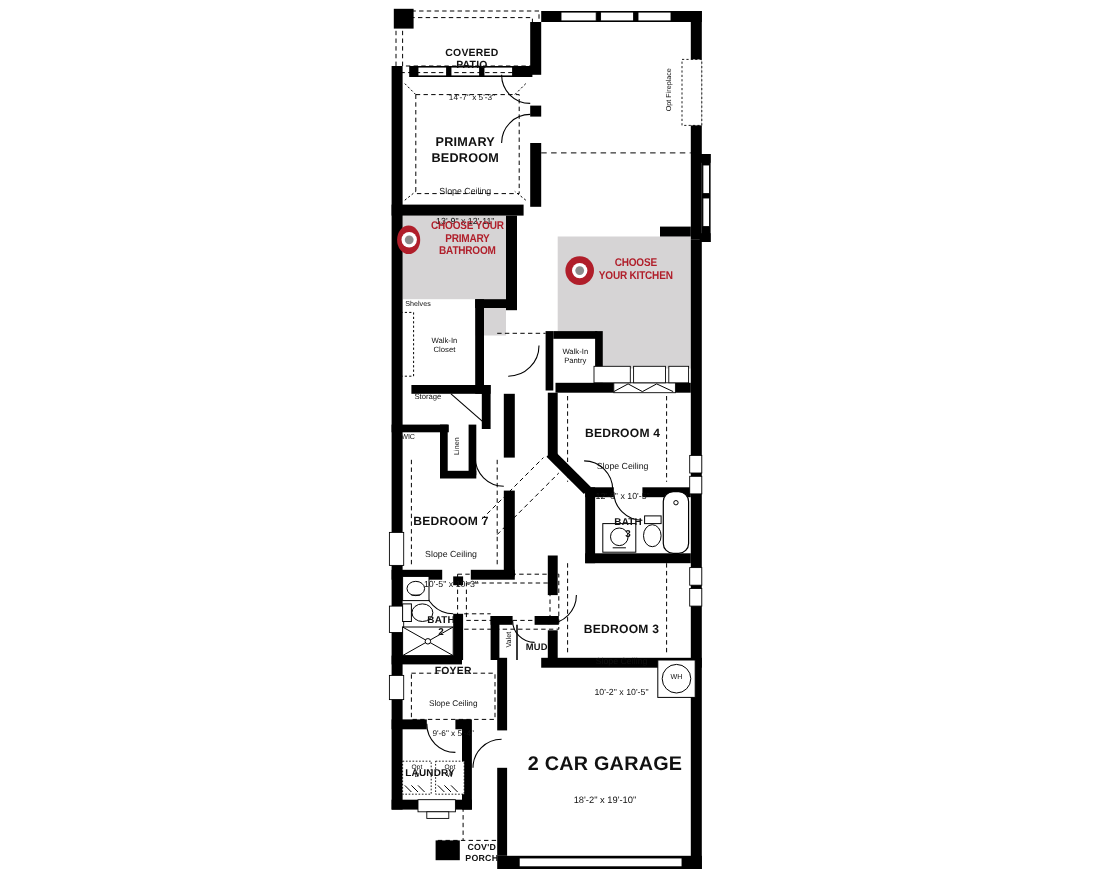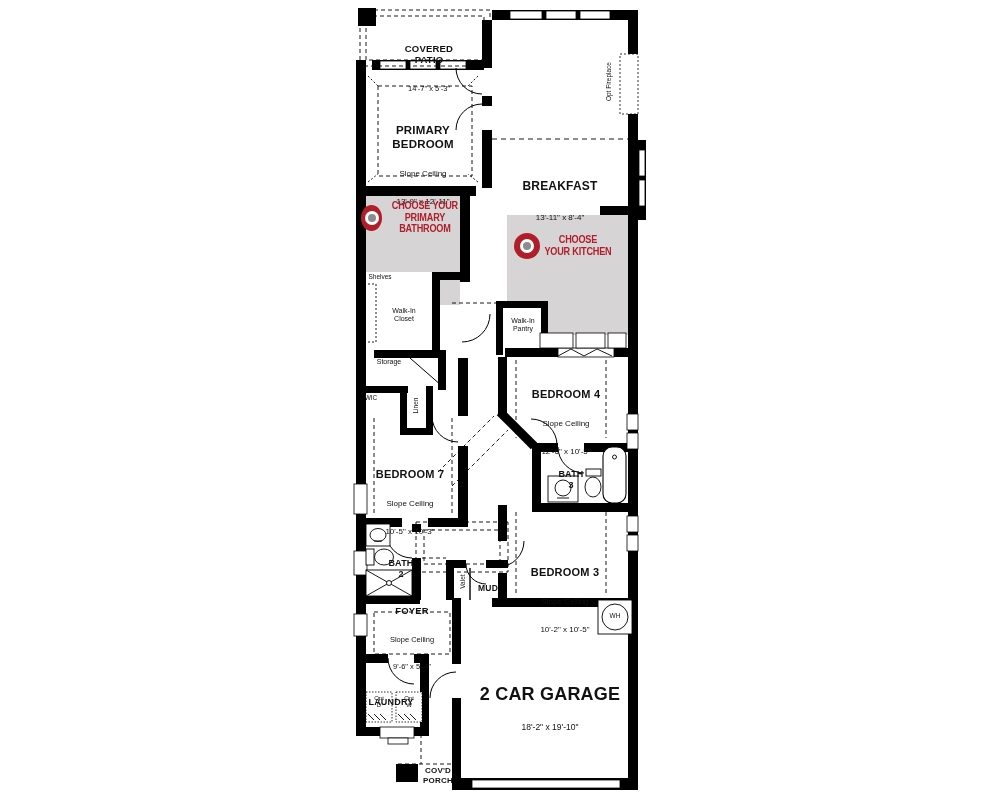--- a/index.html
+++ b/index.html
@@ -212,24 +212,20 @@
     <div class="nm" style="font-size:9.5px">COVERED
 PATIO</div>
     <div class="dm" style="font-size:7.5px">14'-7" x 5'-3"</div>
   </div>
   <div class="lbl" style="left:368px;top:106px;width:110px">
     <div class="nm" style="font-size:11.5px">PRIMARY
 BEDROOM</div>
     <div class="sub">Slope Ceiling</div>
     <div class="dm">13'-9" x 12'-11"</div>
   </div>
-  <div class="lbl" style="left:495px;top:162px;width:130px">
-    <div class="nm" style="font-size:12px">BREAKFAST</div>
-    <div class="dm">13'-11" x 8'-4"</div>
-  </div>
   <div class="lbl" style="left:505px;top:370px;width:122px">
     <div class="nm">BEDROOM 4</div>
     <div class="sub">Slope Ceiling</div>
     <div class="dm">12'-6" x 10'-5"</div>
   </div>
   <div class="lbl" style="left:357px;top:450px;width:106px">
     <div class="nm">BEDROOM 7</div>
     <div class="sub">Slope Ceiling</div>
     <div class="dm">10'-5" x 10'-3"</div>
   </div>

